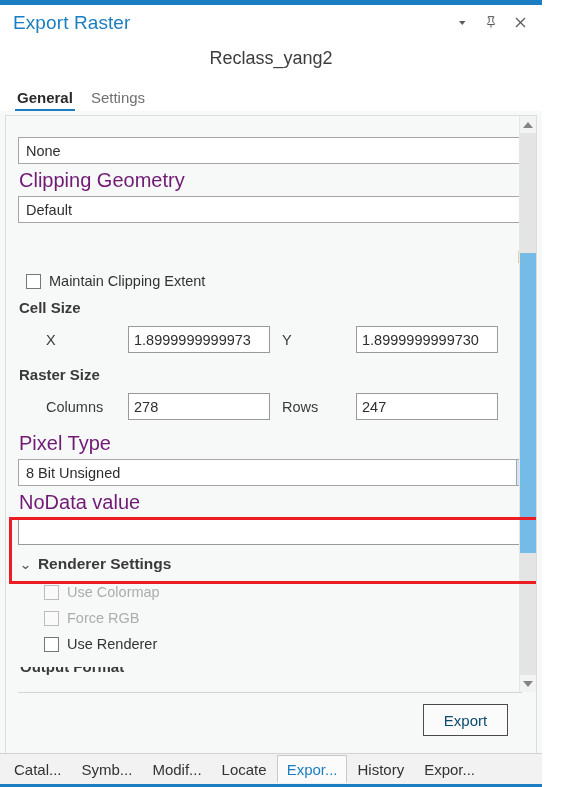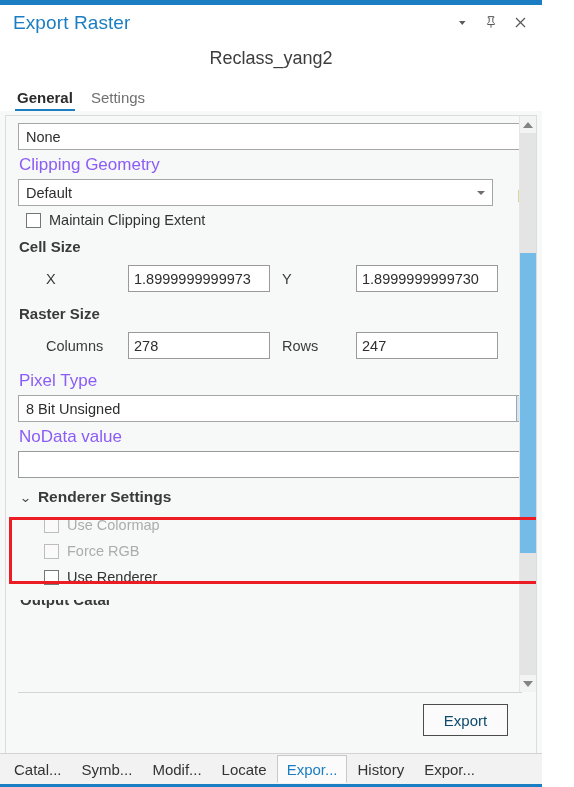--- a/index.html
+++ b/index.html
@@ -100,35 +100,35 @@
     border-top: 1px solid #ffffff;
     margin: 4px 5px 0 5px;
     border: 1px solid #dcdcdc;
     border-bottom: none;
     overflow: hidden;
     display: flex;
     flex-direction: column;
   }
   .scroll-area {
     position: absolute;
-    left: 0; top: 2px;
+    left: 0; top: 16px;
     width: 545px;
     bottom: 61px;
     overflow: hidden;
     padding: 5px 0 0 0;
   }
   .form {
     padding: 0 12px 0 12px;
   }
 
   .row { margin-bottom: 1px; }
 
   .field-label {
-    font-size: 17px;
-    color: #8b5cf6;
+    font-size: 20px;
+    color: #701a75;
     padding: 4px 0 4px 1px;
   }
   .section-head {
     font-size: 15px;
     font-weight: bold;
     color: #3a3a3a;
     padding: 5px 0 4px 1px;
   }
 
   
@@ -163,21 +163,21 @@
   }
   .combo .dropbtn i {
     width: 0; height: 0;
     border-left: 4px solid transparent;
     border-right: 4px solid transparent;
     border-top: 4px solid #4a4a4a;
     display: block;
   }
 
   .combo-with-folder {
-    display: flex; align-items: flex-end; gap: 24px;
+    display: flex; align-items: flex-end; gap: 24px; flex-direction: column;
   }
   .combo-with-folder .combo { flex: 1 1 auto; }
 
   .folder-icon {
     flex: 0 0 auto;
     width: 22px; height: 20px;
     display: flex; align-items: center; justify-content: center;
   }
 
   
@@ -508,21 +508,21 @@
         <div class="checkrow indent">
           <span class="cbox disabled"></span>
           <span class="cblabel disabled">Force RGB</span>
         </div>
         <div class="checkrow indent">
           <span class="cbox"></span>
           <span class="cblabel">Use Renderer</span>
         </div>
 
         <div class="cutoff-wrap">
-          <span class="cutoff-text">Output Catal</span>
+          <span class="cutoff-text">Output Format</span>
         </div>
 
       </div>
     </div>
 
     <div class="redbox"></div>
 
     <div class="vscroll">
       <div class="vs-btn">
           <span class="a-up"></span>

